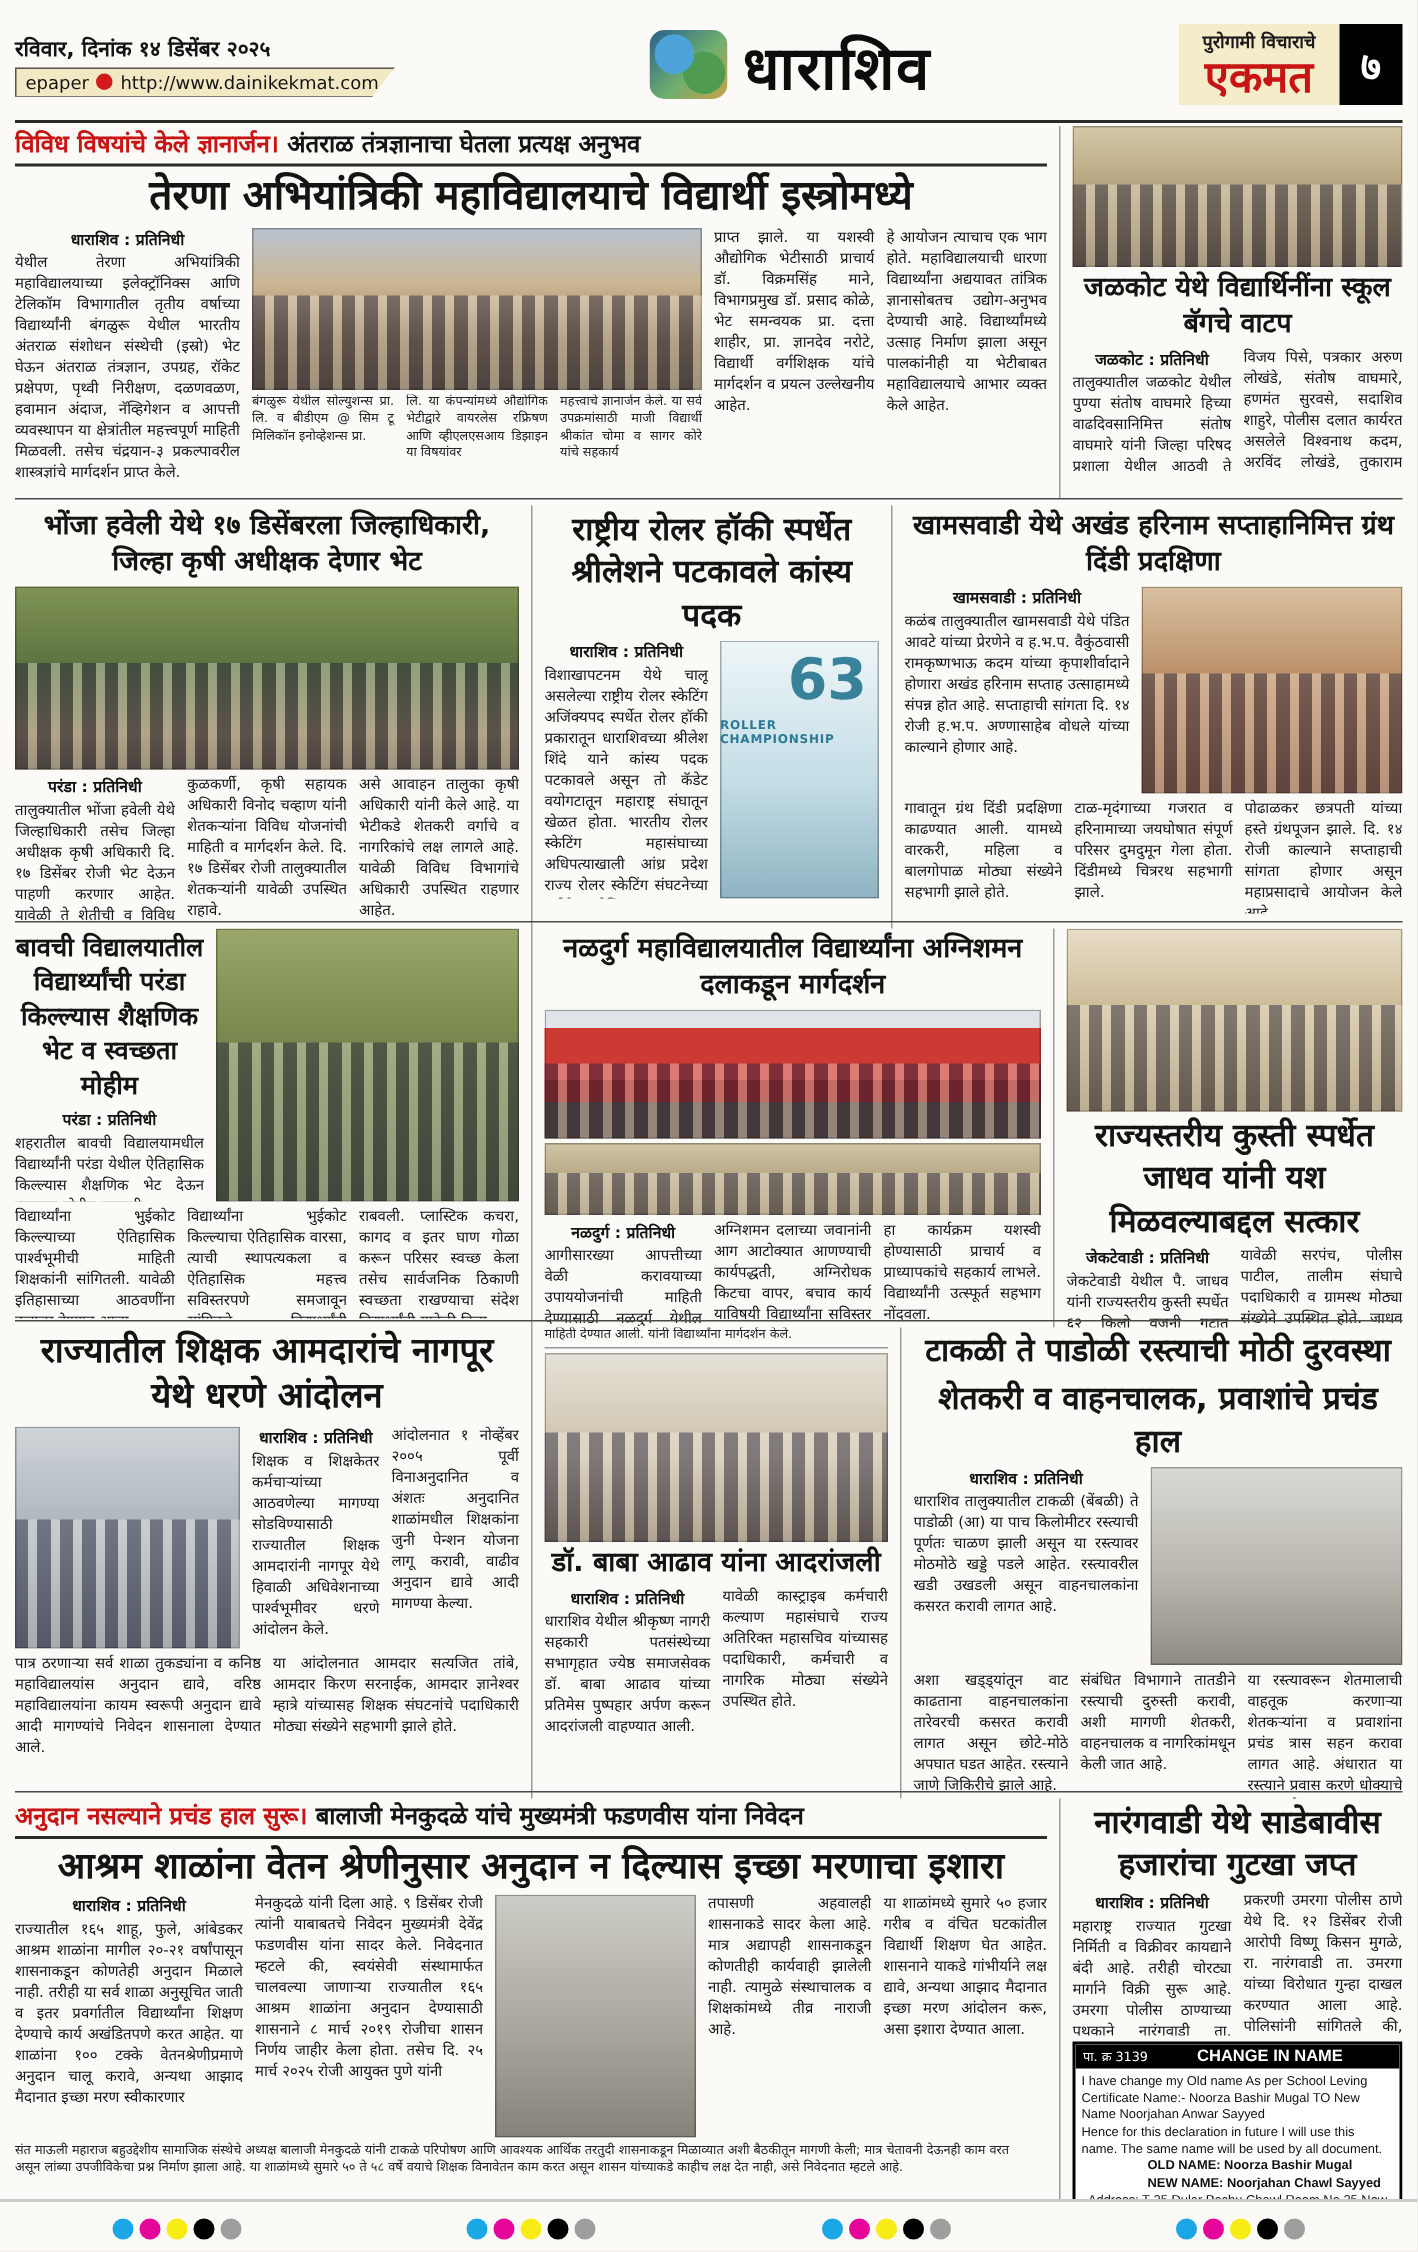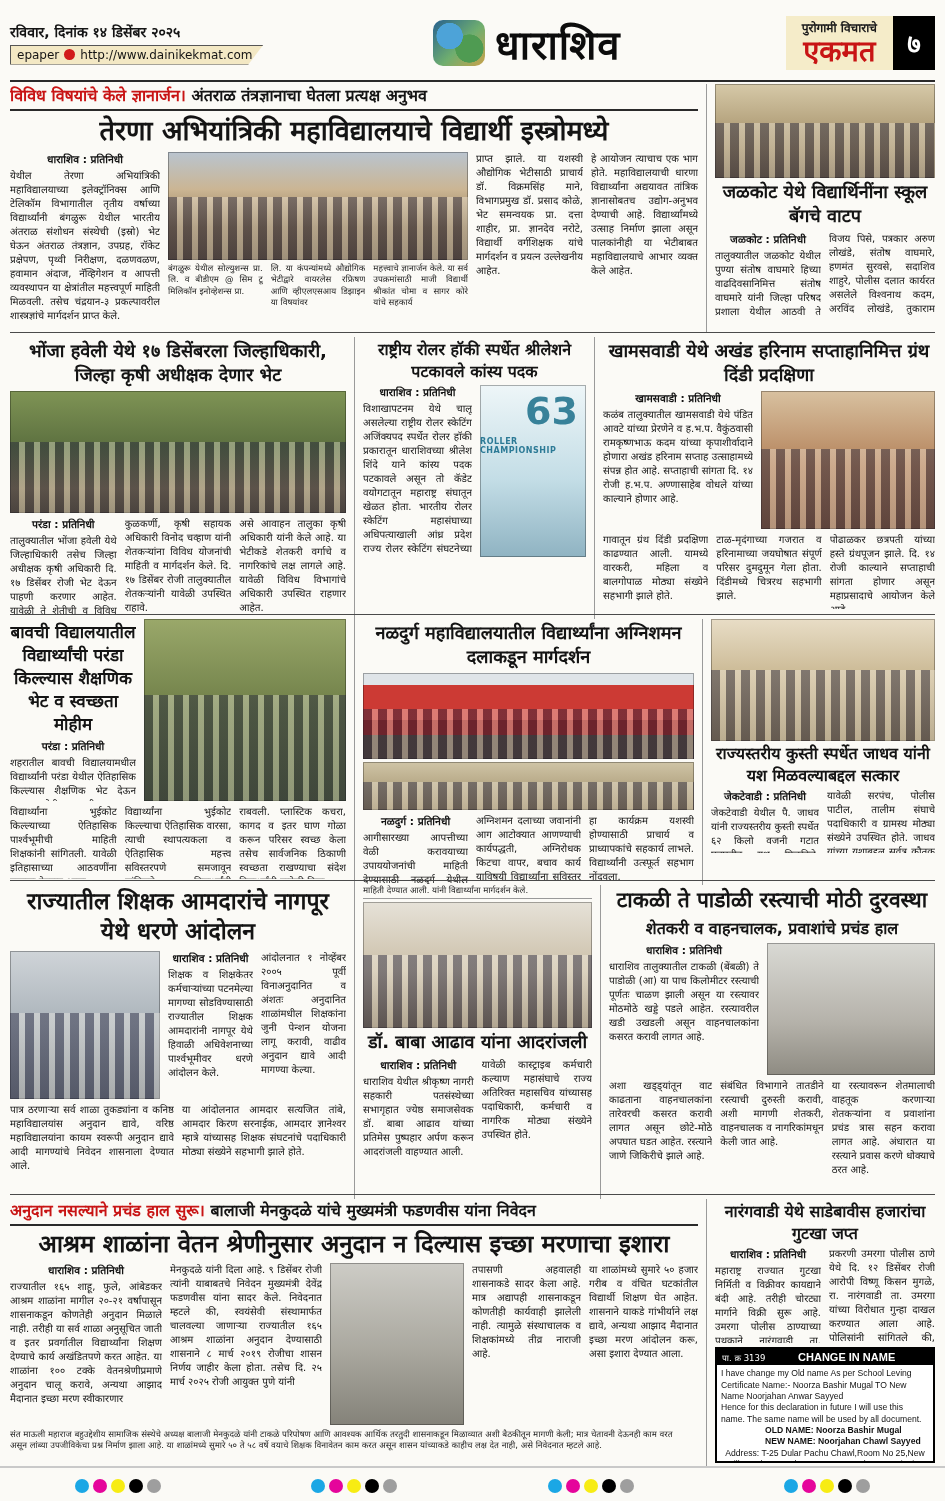--- a/index.html
+++ b/index.html
@@ -31,21 +31,21 @@
   
   .row { position:absolute; left:10px; width:925px; display:flex; }
   .rule-top { border-top:1px solid #4a4a4a; }
   .art { overflow:hidden; box-sizing:border-box; }
   .vsep { border-left:1px solid #9a9a9a; padding-left:8px; margin-left:8px; }
   .kicker { font-size:16px; font-weight:bold; border-bottom:2px solid #2a2a2a; padding-bottom:3px; margin-bottom:3px; white-space:nowrap; overflow:hidden; }
   .red { color:#c81414; }
   .h-xl { font-size:27px; font-weight:bold; text-align:center; white-space:nowrap; overflow:hidden; line-height:1.25; margin:2px 0 4px; }
   .h-lg { font-size:23px; font-weight:bold; text-align:center; line-height:1.3; margin:2px 0 4px; }
   .h-md { font-size:18px; font-weight:bold; text-align:center; line-height:1.35; margin:2px 0 3px; }
-  .h-sm { font-size:16px; font-weight:bold; text-align:center; line-height:1.35; margin:2px 0 3px; }
+  .h-sm { font-size:21px; font-weight:bold; text-align:center; line-height:1.35; margin:2px 0 3px; }
   .nowrap { white-space:nowrap; overflow:hidden; }
   .dateline { font-size:10.5px; font-weight:bold; text-align:center; margin:0 0 3px; }
   .body { font-size:10px; line-height:1.4; text-align:justify; }
   .cols { display:flex; gap:8px; overflow:hidden; }
   .col { flex:1; overflow:hidden; }
   .tiny { font-size:8.5px; line-height:1.35; text-align:justify; color:#222; }
 
   
   .photo { position:relative; overflow:hidden; box-shadow:inset 0 0 0 1px rgba(0,0,0,.3); }
   .crowd::after { content:""; position:absolute; left:0; right:0; bottom:0; height:58%;
@@ -232,21 +232,21 @@
     </div>
   </div>
 
   <div class="row rule-top" style="top:880px; height:314px; padding-top:4px;">
     <div class="art" style="width:336px;">
       <div class="h-lg">राज्यातील शिक्षक आमदारांचे नागपूर येथे धरणे आंदोलन</div>
       <div class="cols" style="height:148px;">
         <div class="photo ph-shik crowd" style="width:150px;"></div>
         <div class="col">
           <div class="dateline">धाराशिव : प्रतिनिधी</div>
-          <div class="body">शिक्षक व शिक्षकेतर कर्मचाऱ्यांच्या पटनमेल्या मागण्या सोडविण्यासाठी राज्यातील शिक्षक आमदारांनी नागपूर येथे हिवाळी अधिवेशनाच्या पार्श्वभूमीवर धरणे आंदोलन केले.</div>
+          <div class="body">शिक्षक व शिक्षकेतर कर्मचाऱ्यांच्या आठवणेल्या मागण्या सोडविण्यासाठी राज्यातील शिक्षक आमदारांनी नागपूर येथे हिवाळी अधिवेशनाच्या पार्श्वभूमीवर धरणे आंदोलन केले.</div>
         </div>
         <div class="col body">आंदोलनात १ नोव्हेंबर २००५ पूर्वी विनाअनुदानित व अंशतः अनुदानित शाळांमधील शिक्षकांना जुनी पेन्शन योजना लागू करावी, वाढीव अनुदान द्यावे आदी मागण्या केल्या.</div>
       </div>
       <div class="cols" style="height:94px; margin-top:4px;">
         <div class="col body">पात्र ठरणाऱ्या सर्व शाळा तुकड्यांना व कनिष्ठ महाविद्यालयांस अनुदान द्यावे, वरिष्ठ महाविद्यालयांना कायम स्वरूपी अनुदान द्यावे आदी मागण्यांचे निवेदन शासनाला देण्यात आले.</div>
         <div class="col body">या आंदोलनात आमदार सत्यजित तांबे, आमदार किरण सरनाईक, आमदार ज्ञानेश्वर म्हात्रे यांच्यासह शिक्षक संघटनांचे पदाधिकारी मोठ्या संख्येने सहभागी झाले होते.</div>
       </div>
     </div>
     <div class="art vsep" style="width:238px;">
       <div class="tiny" style="border-bottom:1px solid #999; padding-bottom:2px;">माहिती देण्यात आली.   यांनी विद्यार्थ्यांना मार्गदर्शन केले.</div>

